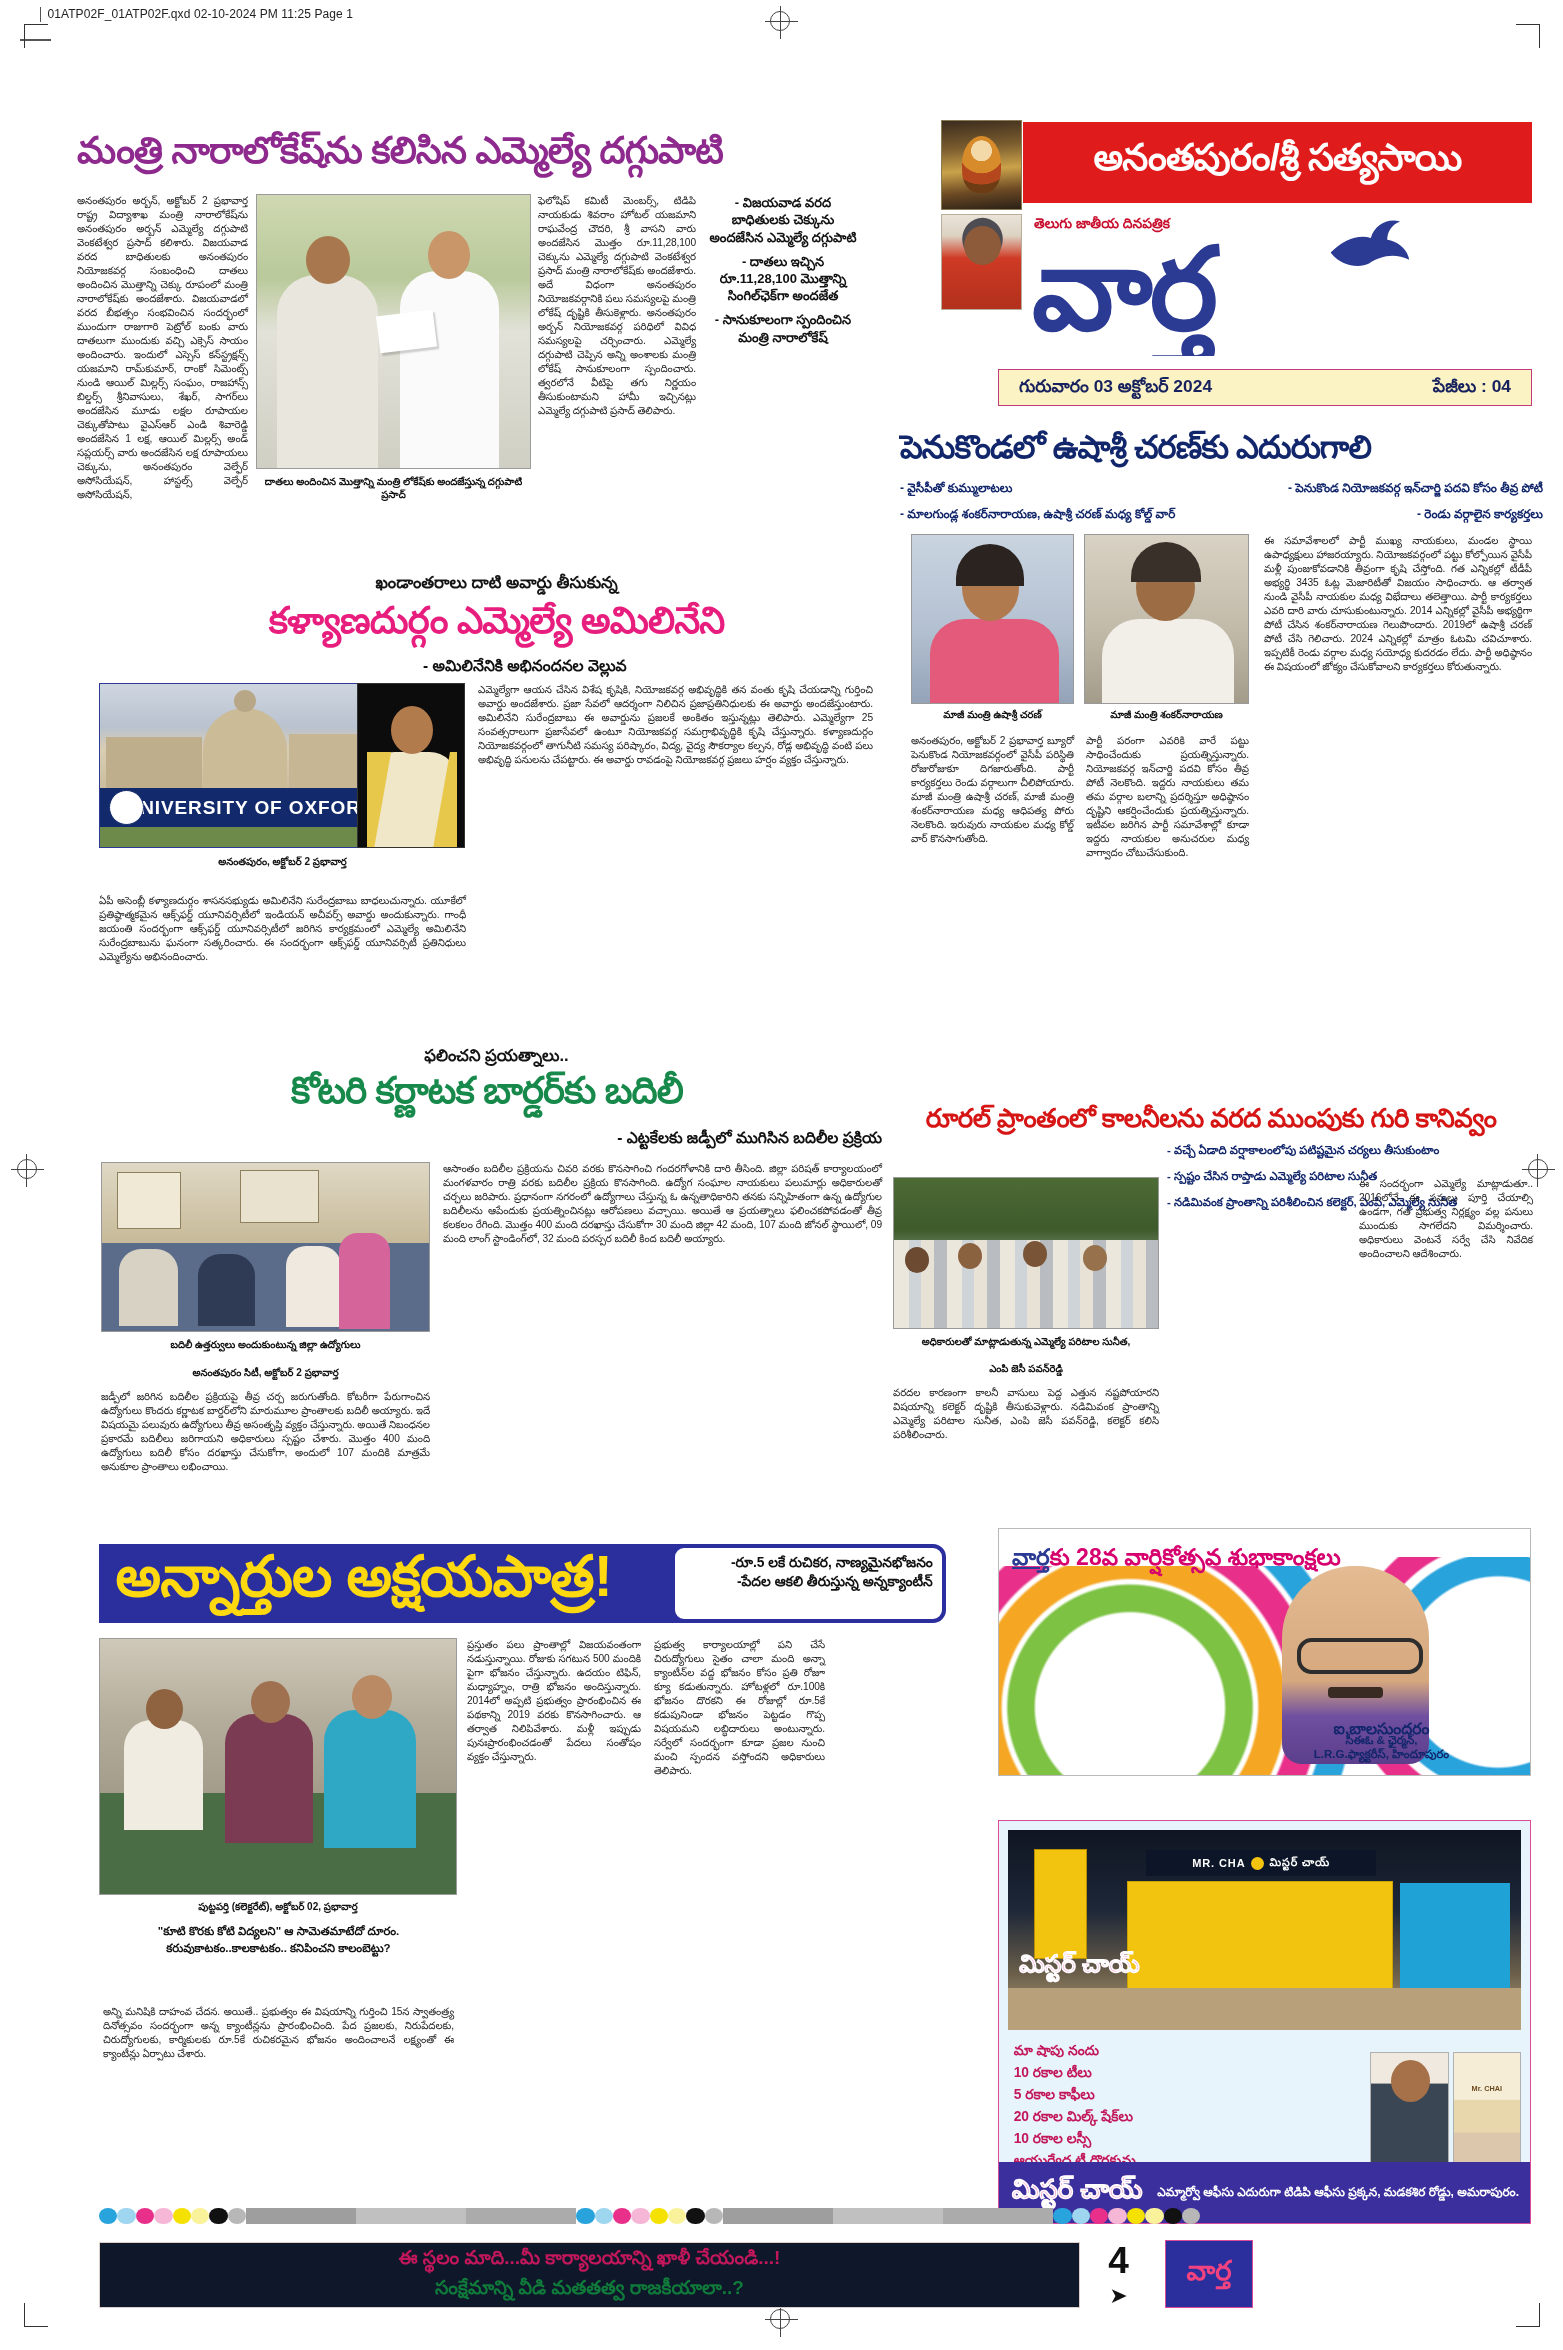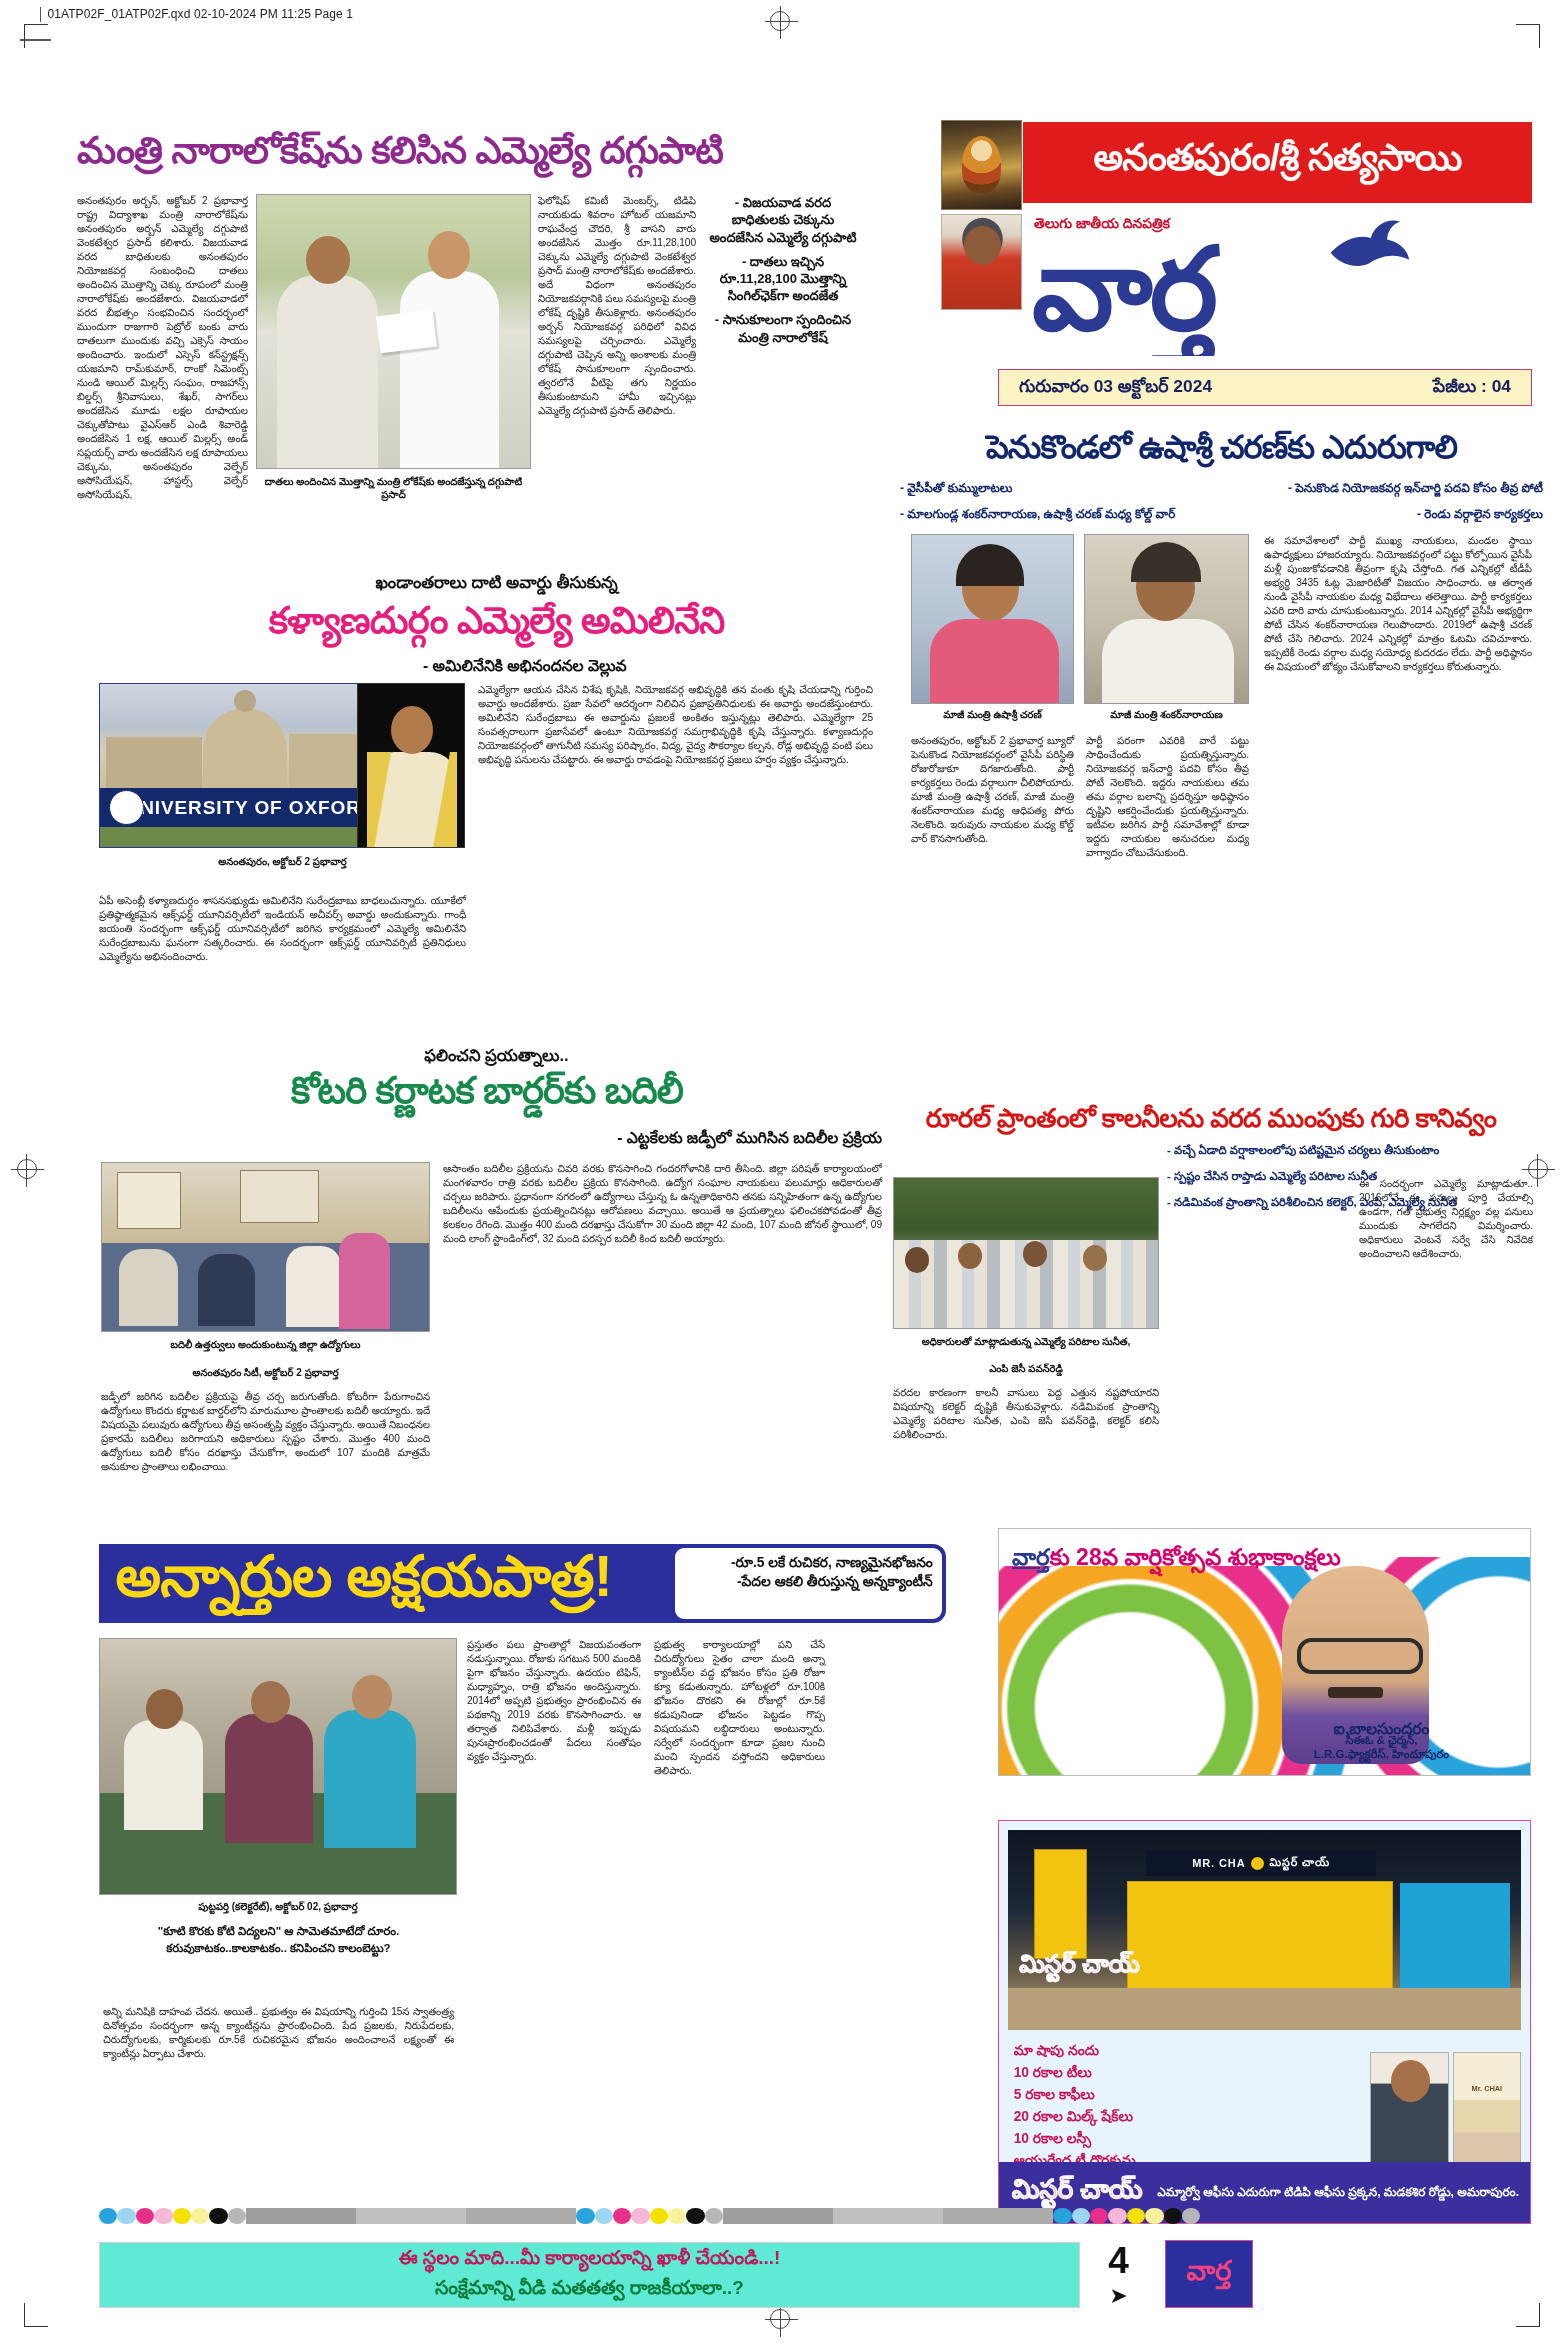--- a/index.html
+++ b/index.html
@@ -185,21 +185,21 @@
   }
   .kt-cap2 {
     position:absolute; left:64px; top:1326px; width:329px; text-align:center;
     font-size:10px; font-weight:bold; line-height:13px;
   }
   .kt-body-left { position:absolute; left:64px; top:1350px; width:329px; height:138px; }
   .kt-body-right { position:absolute; left:406px; top:1122px; width:439px; height:367px; }
 
   
   .pk-hl {
-    position:absolute; left:863px; top:389px; width:643px; text-align:center;
+    position:absolute; left:863px; top:389px; width:643px; text-align:left;
     font-size:32px; font-weight:bold; color:#12266b; letter-spacing:-0.9px; white-space:nowrap;
   }
   .pk-bullets { position:absolute; left:863px; top:441px; width:643px; }
   .pk-bullets .row { display:flex; justify-content:space-between; margin-bottom:9.2px; }
   .pk-bullets .row div { font-size:12px; font-weight:bold; color:#12266b; }
   .pk-photo1 {
     position:absolute; left:874px; top:494px; width:163px; height:170px;
     border:0.9px solid #999; overflow:hidden;
     background:linear-gradient(180deg,#c9d4e0 0%,#b4c1d2 55%,#94a3b8 100%);
   }
@@ -381,21 +381,21 @@
   }
   .chai .footer .brand {
     color:#f5229a; font-size:26px; font-weight:bold; padding-left:13px; white-space:nowrap;
     -webkit-text-stroke:0.9px #fff;
   }
   .chai .footer .addr { color:#fff; font-size:12px; font-weight:bold; line-height:16.5px; padding-left:14.7px; }
 
   
   .bottom-ad {
     position:absolute; left:62px; top:2202px; width:981px; height:66px;
-    background:#5eead4; border:0.9px solid #e0cfc8;
+    background:#0f172a; border:0.9px solid #e0cfc8;
     display:flex; flex-direction:column; align-items:center; justify-content:center;
   }
   .bottom-ad .l1 { font-size:19px; font-weight:bold; color:#c2185b; }
   .bottom-ad .l2 { font-size:19px; font-weight:bold; color:#0f7a3a; margin-top:4.6px; }
   .pageno {
     position:absolute; left:1054px; top:2202px; width:55px; text-align:center;
     font-size:37px; font-weight:bold; color:#111; line-height:37px;
   }
   .pagearrow { position:absolute; left:1054px; top:2243px; width:55px; text-align:center; font-size:22px; }
   .vaartha-box {

